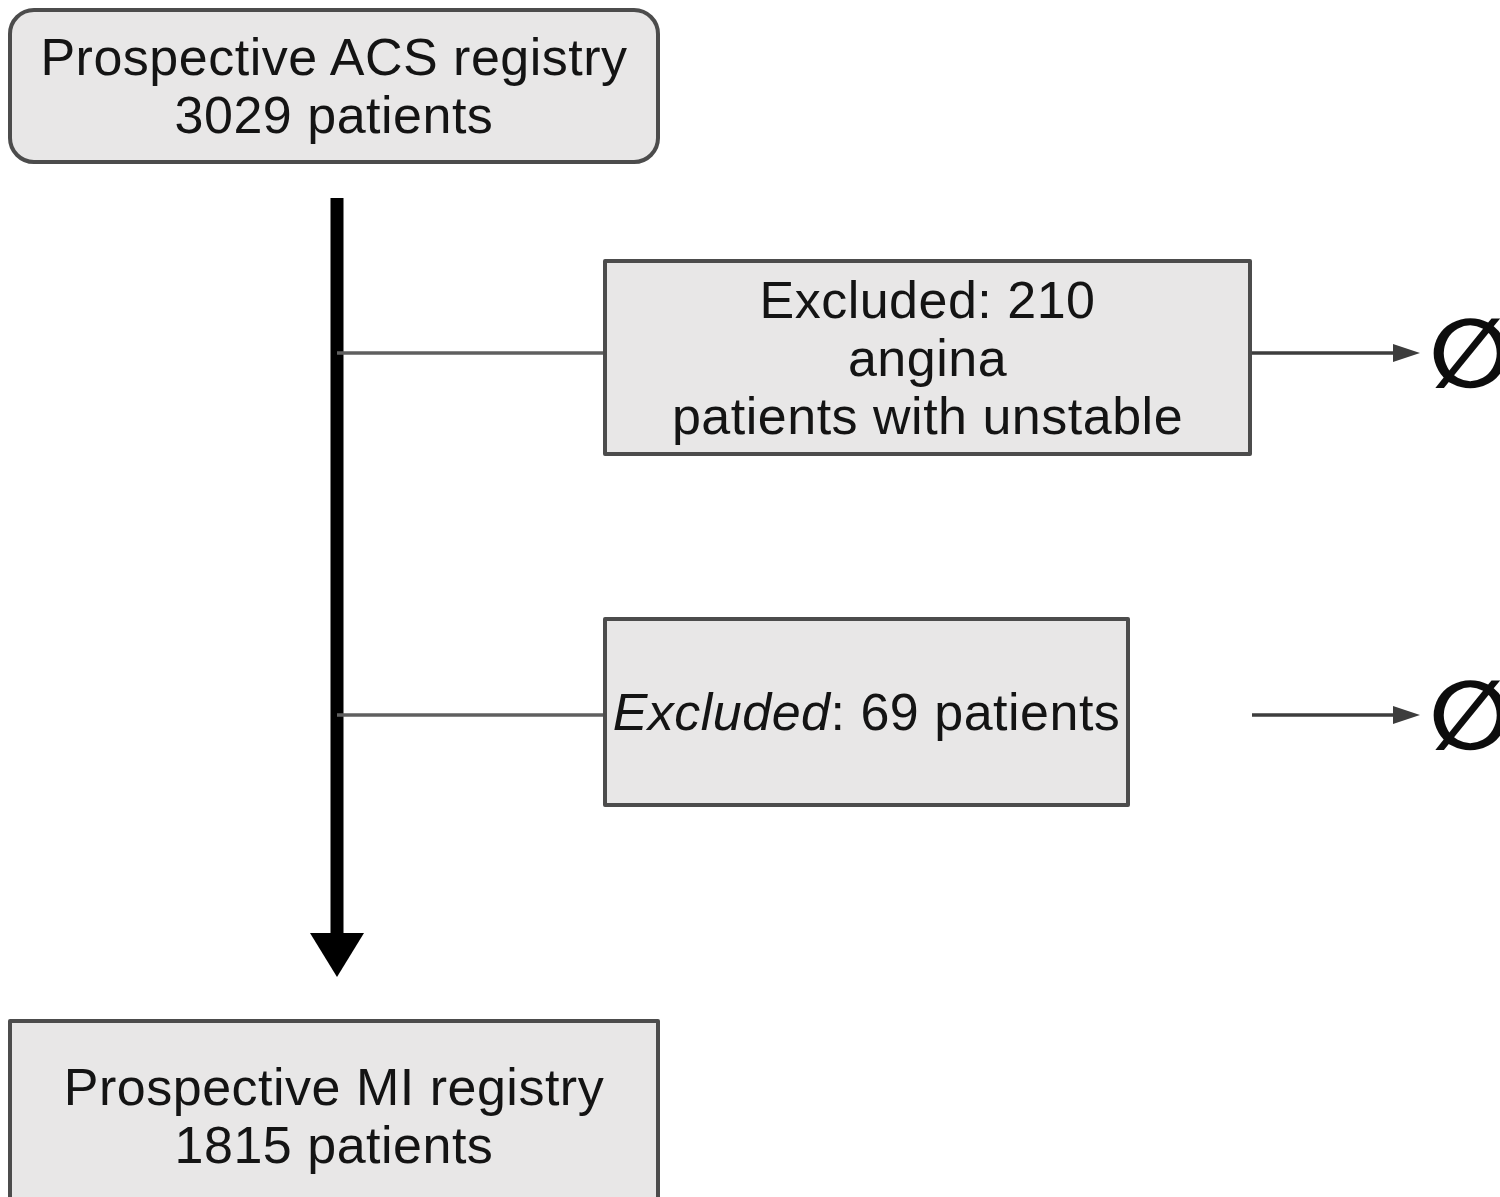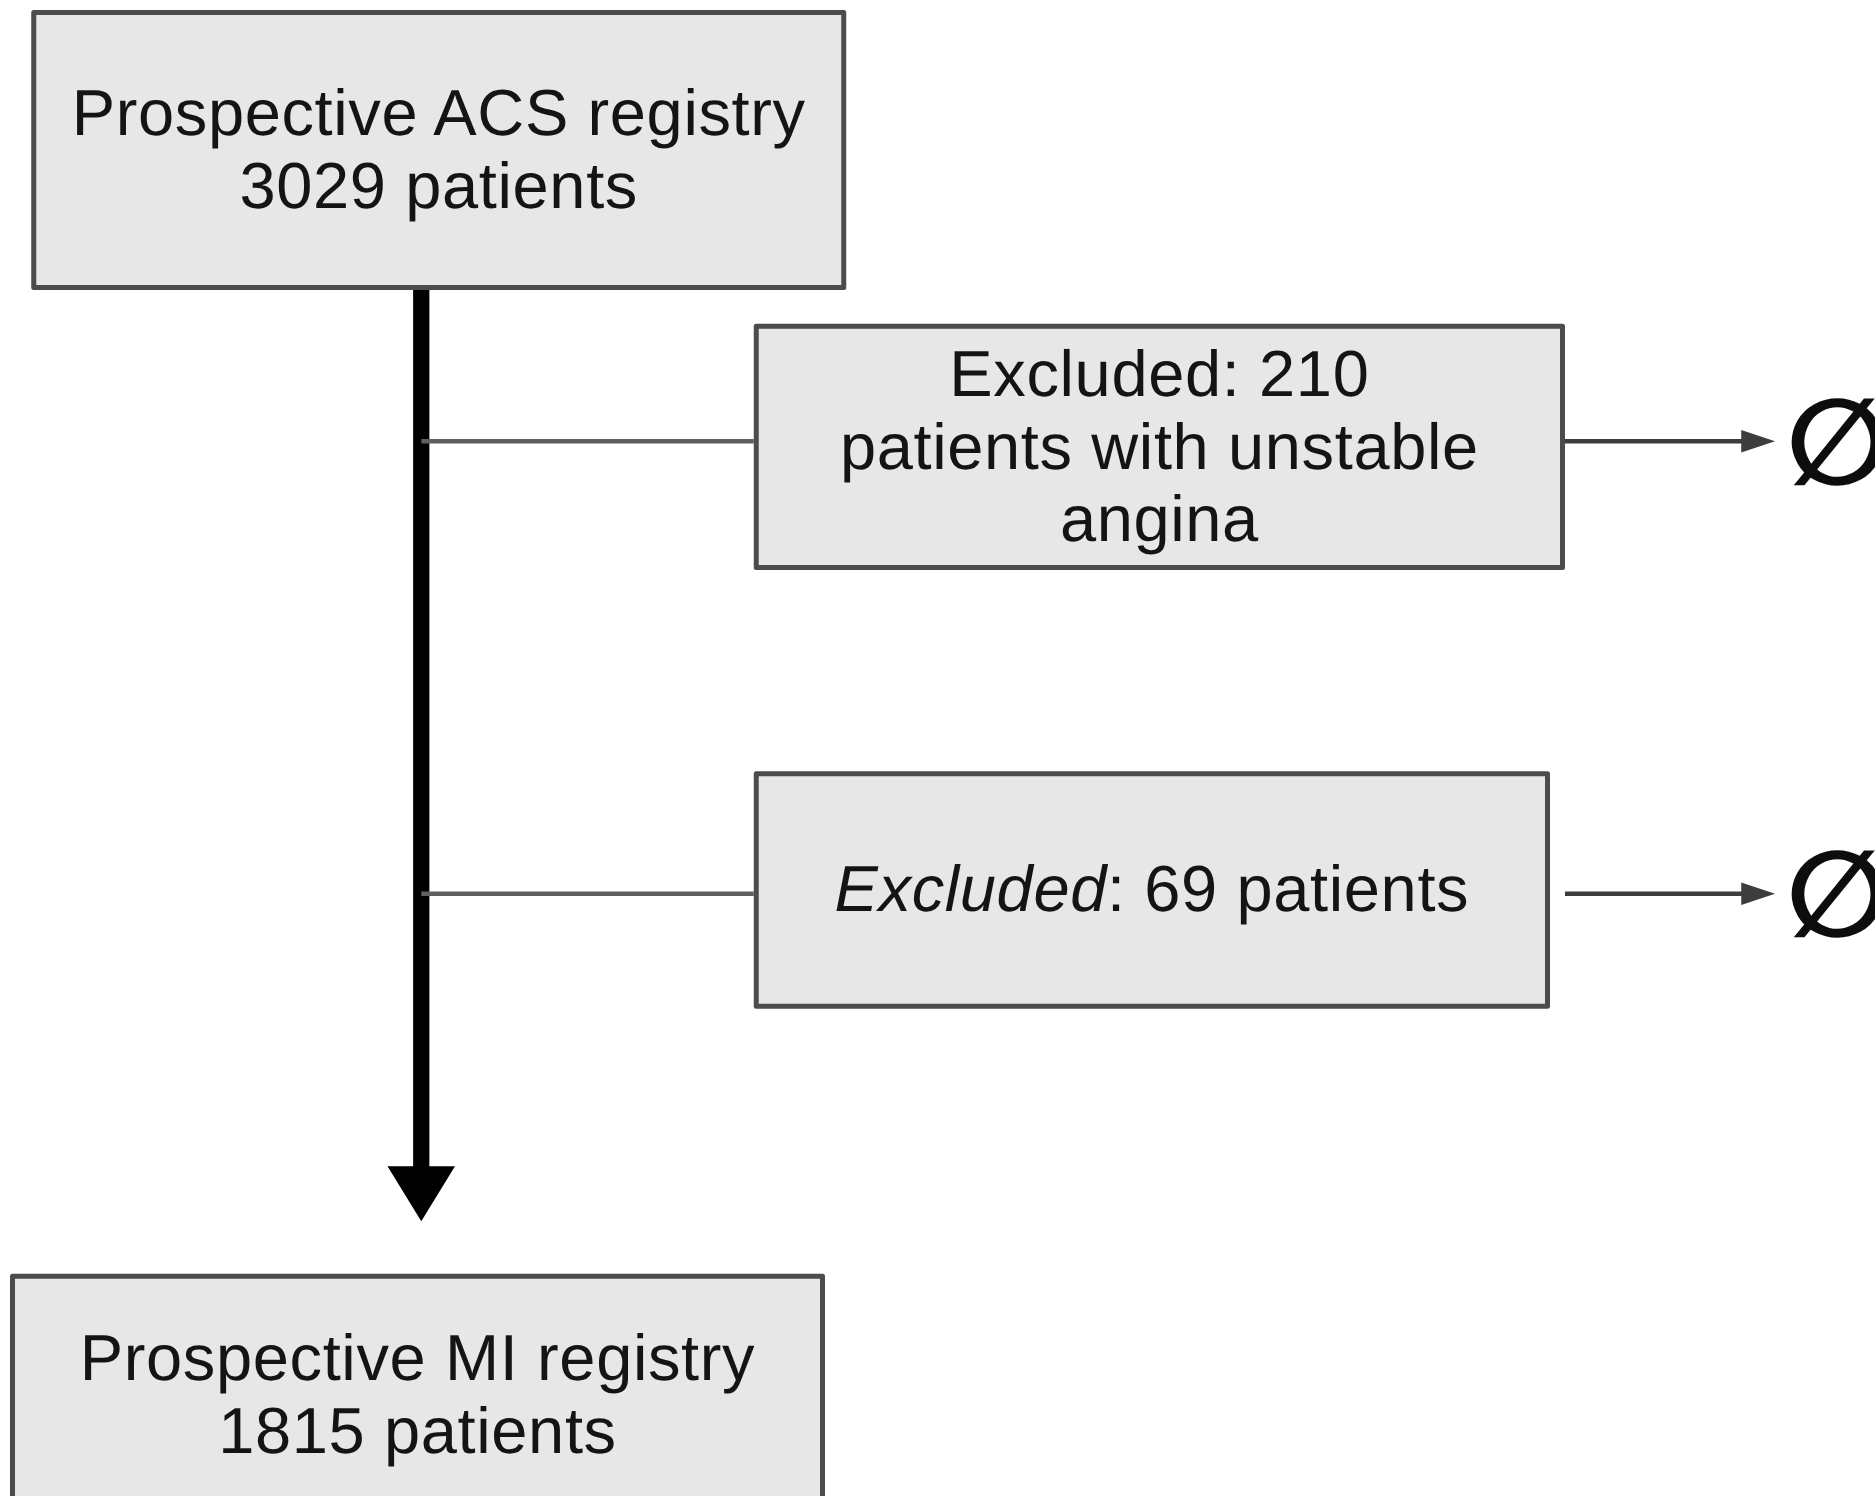--- a/index.html
+++ b/index.html
@@ -33,35 +33,36 @@
     display: flex;
     flex-direction: column;
     justify-content: center;
     align-items: center;
     text-align: center;
     font-size: 52px;
     line-height: 58px;
     letter-spacing: 0.5px;
   }
   .box-acs {
-    left: 25px;
+    left: 8px;
     top: 8px;
     width: 652px;
-    height: 224px;
+    height: 156px;
+    border-radius: 26px;
   }
   .box-excl-1 {
     left: 603px;
     top: 259px;
     width: 649px;
     height: 197px;
   }
   .box-excl-2 {
     left: 603px;
     top: 617px;
-    width: 637px;
+    width: 527px;
     height: 190px;
   }
   .box-mi {
     left: 8px;
     top: 1019px;
     width: 652px;
     height: 193px;
   }
   .box-line {
     white-space: nowrap;
@@ -112,22 +113,22 @@
     <polygon points="1393,706 1393,724 1420,715" fill="#3d3d3d"></polygon>
   </svg>
 
   <div class="box box-acs">
     <div class="box-line">Prospective ACS registry</div>
     <div class="box-line">3029 patients</div>
   </div>
 
   <div class="box box-excl-1">
     <div class="box-line">Excluded: 210</div>
+    <div class="box-line">angina</div>
     <div class="box-line">patients with unstable</div>
-    <div class="box-line">angina</div>
   </div>
 
   <div class="box box-excl-2">
     <div class="box-line">
       <span class="italic">Excluded</span><span>: 69 patients</span>
     </div>
   </div>
 
   <div class="box box-mi">
     <div class="box-line">Prospective MI registry</div>

